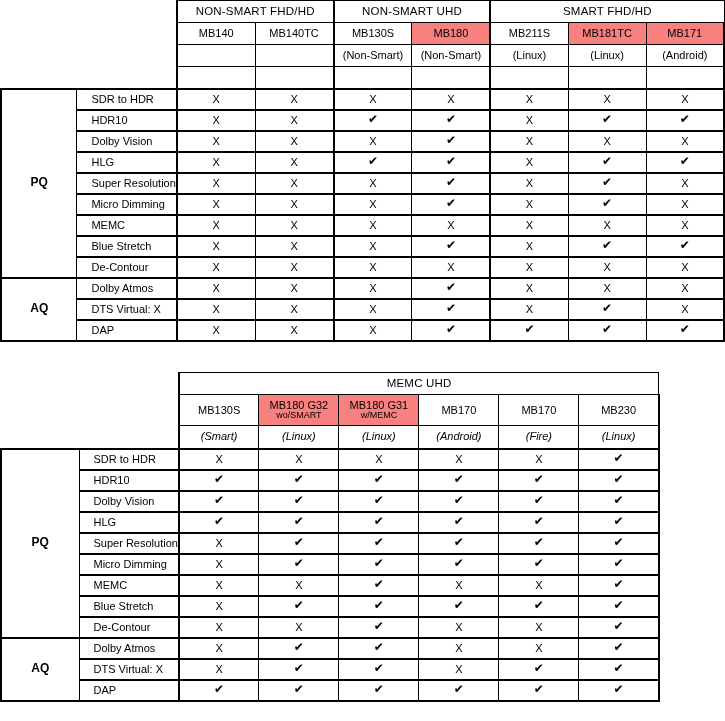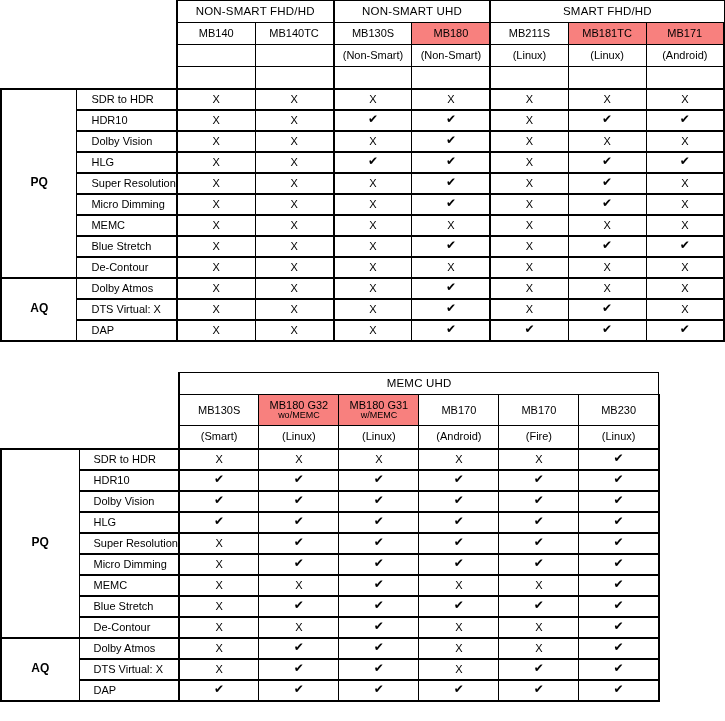--- a/index.html
+++ b/index.html
@@ -56,21 +56,21 @@
   td.val.chk { font-size: 12px; }
 
   
   .gb  { border-left-width: 2px !important; }
   .lastc { border-right-width: 2px !important; }
 
   
   tr.h22 { height: 22px; }
   tr.h21 { height: 21px; }
   tr.h31 { height: 31px; }
-  tr.h23 { height: 23px; }
+  tr.h23 { height: 23px; font-style: italic; }
 
   #table-0 { position: absolute; top: 0; left: 0; }
   #table-1 { position: absolute; top: 372px; left: 0; }
 </style>
 </head>
 <body>
 
 <div class="page">
   <table class="cmp" id="table-0">
       <colgroup>
@@ -255,21 +255,21 @@
         <col style="width: 80px;">
         <col style="width: 80px;">
       </colgroup>
       <thead>
         <tr class="grprow h22">
           <td class="blank" colspan="2" rowspan="3"></td>
           <th class="hcell gb" colspan="6">MEMC UHD</th>
         </tr>
         <tr class="h31">
           <th class="hcell model gb"><span class="l1">MB130S</span></th>
-          <th class="hcell model hl"><span class="l1">MB180 G32</span><span class="l2">wo/MEMC</span></th>
+          <th class="hcell model hl"><span class="l1">MB180 G32</span><span class="l2">wo/SMART</span></th>
           <th class="hcell model hl"><span class="l1">MB180 G31</span><span class="l2">w/MEMC</span></th>
           <th class="hcell model"><span class="l1">MB170</span></th>
           <th class="hcell model"><span class="l1">MB170</span></th>
           <th class="hcell model lastc"><span class="l1">MB230</span></th>
         </tr>
         <tr class="h23">
           <th class="hcell gb">(Smart)</th>
           <th class="hcell">(Linux)</th>
           <th class="hcell">(Linux)</th>
           <th class="hcell">(Android)</th>

